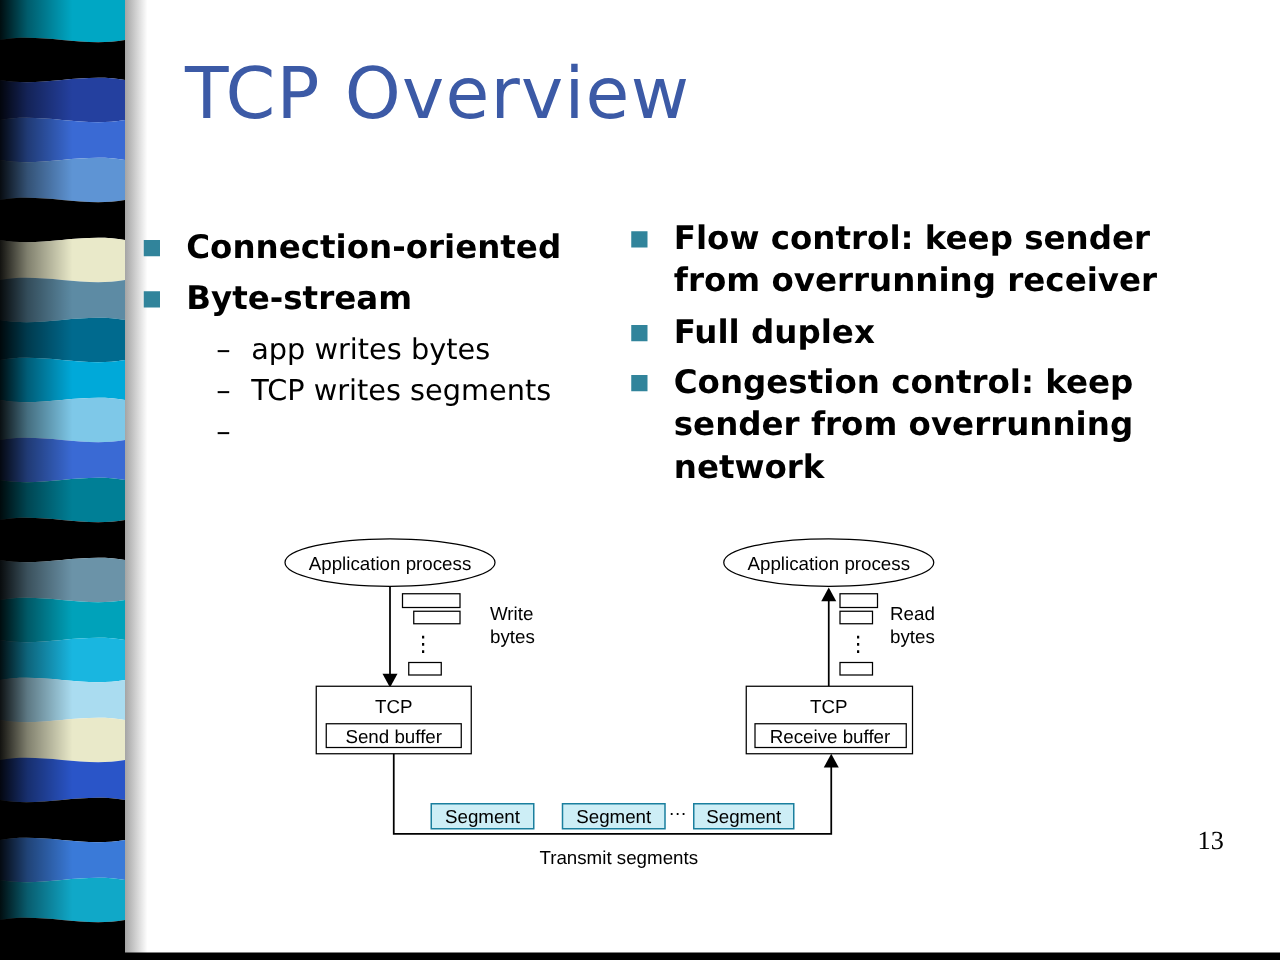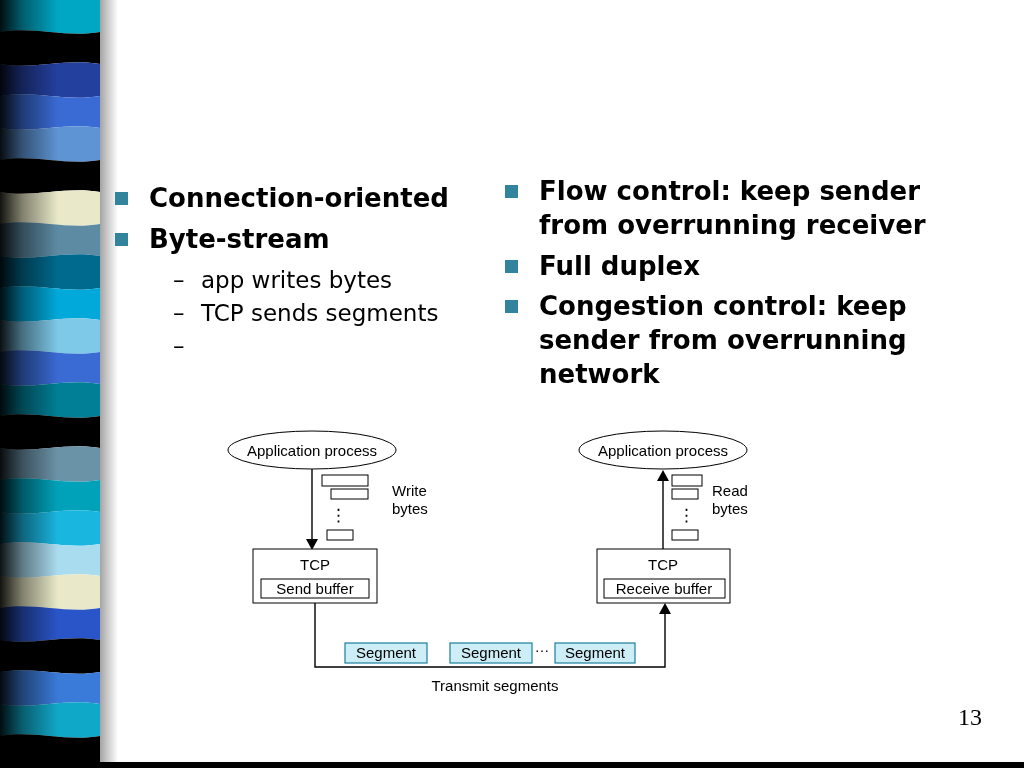--- a/index.html
+++ b/index.html
@@ -43,21 +43,21 @@
   .diagram{position:absolute;left:0;top:0;pointer-events:none;}
   .diagram text{font-family:"Liberation Sans",sans-serif;font-size:15px;fill:#000;}
   .diagram .shape{fill:#ffffff;stroke:#000000;stroke-width:1;}
   .diagram .wire{fill:none;stroke:#000000;stroke-width:1.4;}
   .diagram .head{fill:#000000;stroke:none;}
   .diagram .segment-box{fill:var(--segment_fill,#cdeef6);stroke:var(--segment_stroke,#1a7f9e);stroke-width:1.2;}
   .diagram .vdots{font-size:17px;}
   
   .pageno{
     position:absolute;left:958px;top:660px;
-    font-family:"Liberation Serif",serif;font-size:24px;color:#000;margin-top:44px;
+    font-family:"Liberation Serif",serif;font-size:21px;color:#000;
   }
   .bottom-bar{position:absolute;left:0;bottom:0;width:1024px;height:6px;background:#000;}
 </style>
 </head>
 <body>
 
 <div class="slide">
 
   <div class="ribbon">
     <svg width="100" height="768" viewBox="0 0 100 768">
@@ -83,38 +83,39 @@
         <path d="M0 608 C 33 602, 66 614, 100 608 L 100 640 C 66 634, 33 646, 0 640 Z" fill="#2a55c8"></path>
         <path d="M0 640 C 33 646, 66 634, 100 640 L 100 672 C 66 678, 33 666, 0 672 Z" fill="#000000"></path>
         <path d="M0 672 C 33 666, 66 678, 100 672 L 100 704 C 66 698, 33 710, 0 704 Z" fill="#3a7ad8"></path>
         <path d="M0 704 C 33 710, 66 698, 100 704 L 100 736 C 66 742, 33 730, 0 736 Z" fill="#10a8c8"></path>
         <path d="M0 736 C 33 730, 66 742, 100 736 L 100 768 C 66 768, 33 768, 0 768 Z" fill="#000000"></path>
       </svg>
     <div class="ribbon-shade-left"></div>
     <div class="ribbon-shade-right"></div>
   </div>
 
+  <h1 class="title">TCP Overview</h1>
 
   <div class="col col-left">
     <div class="bullet">
       <span class="sq"></span>
       <span class="bl">Connection-oriented</span>
     </div>
     <div class="bullet">
       <span class="sq"></span>
       <span class="bl">Byte-stream</span>
     </div>
     <div class="subs">
       <div class="sub">
         <span class="dash">–</span>
         <span><span>app writes bytes</span><span class="em"></span></span>
       </div>
       <div class="sub">
         <span class="dash">–</span>
-        <span><span>TCP sends </span><span class="em">segments</span></span>
+        <span><span>TCP writes </span><span class="em">segments</span></span>
       </div>
       <div class="sub">
         <span class="dash">–</span>
       </div>
     </div>
   </div>
 
   <div class="col col-right">
     <div class="bullet">
       <span class="sq"></span>

